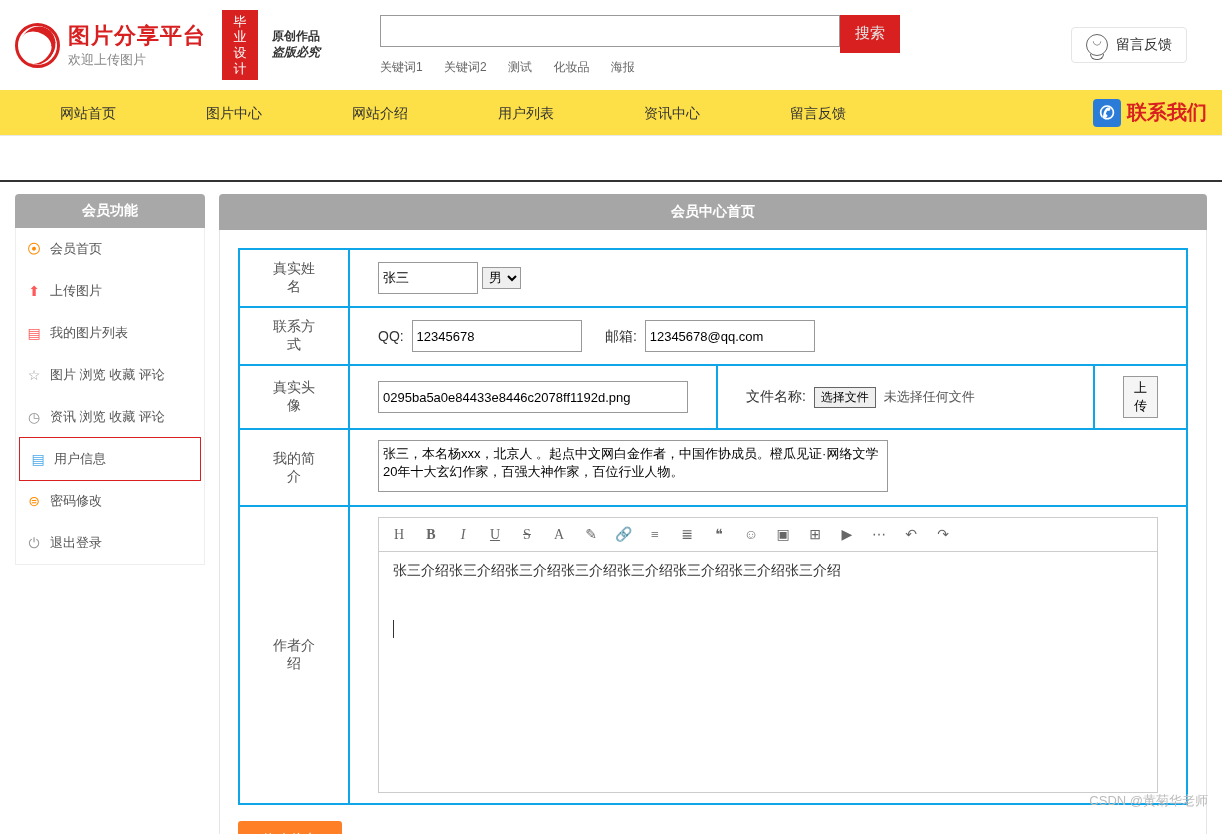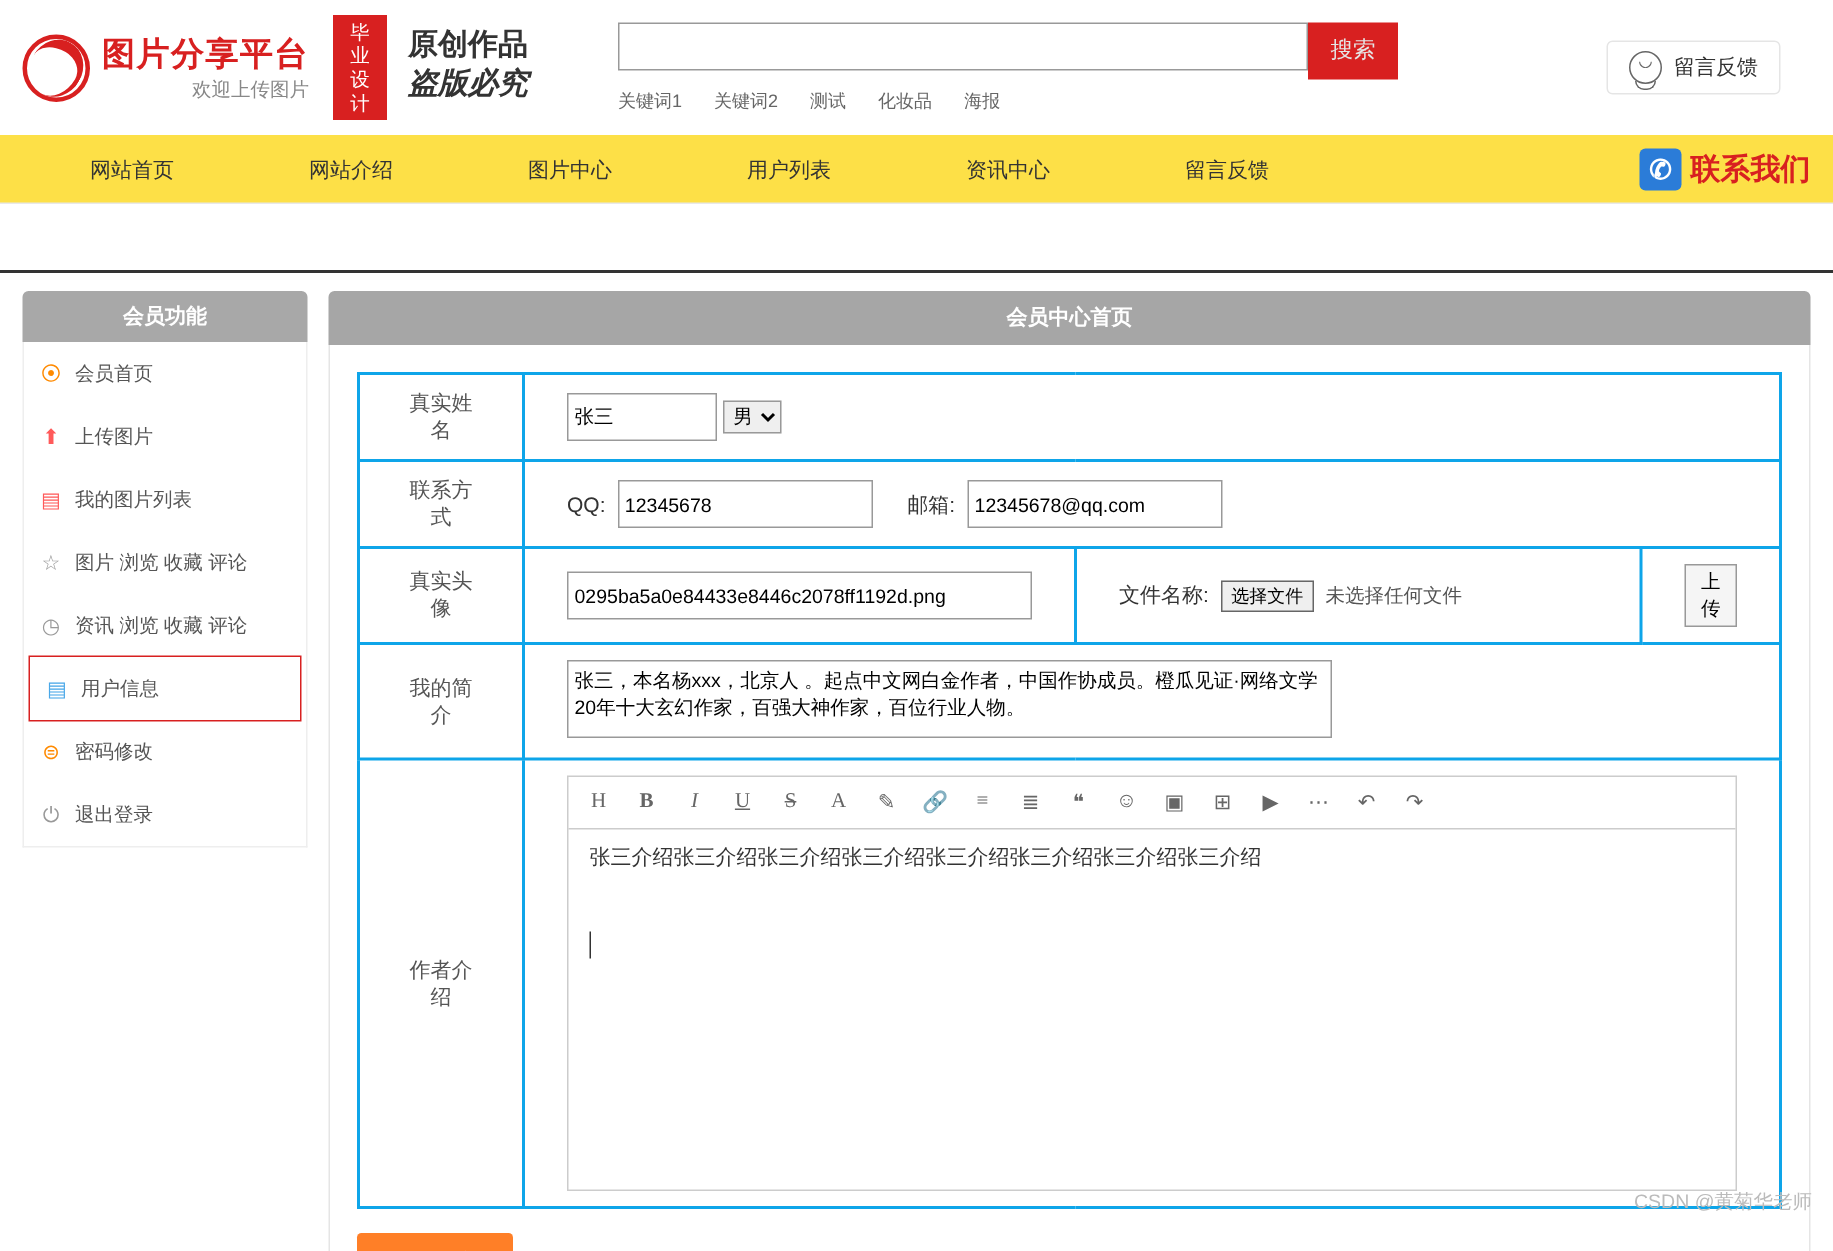--- a/index.html
+++ b/index.html
@@ -2,25 +2,25 @@
 <html><head>
   <meta charset="utf-8">
   <style>
     * { margin: 0; padding: 0; box-sizing: border-box; }
     body { font-family: "Microsoft YaHei", Arial, sans-serif; font-size: 14px; color: #333; background: #fff; }
     
     .header { display: flex; align-items: center; padding: 10px 15px; height: 90px; }
     .logo-area { display: flex; align-items: center; gap: 8px; }
     .logo-circle { width: 45px; height: 45px; border-radius: 50%; border: 3px solid #d82020; position: relative; display: flex; align-items: center; justify-content: center; }
     .logo-circle::before { content: ""; position: absolute; width: 32px; height: 32px; border-top: 7px solid #d82020; border-right: 3px solid #d82020; border-radius: 50%; transform: rotate(30deg); }
-    .logo-text { display: flex; flex-direction: column; align-items: flex-end; }
+    .logo-text { display: flex; flex-direction: column; }
     .logo-title { font-size: 22px; font-weight: bold; color: #d82020; letter-spacing: 1px; }
     .logo-sub { font-size: 13px; color: #888; }
     .badge-box { background: #d82020; color: #fff; padding: 4px 6px; font-size: 13px; line-height: 1.2; width: 36px; text-align: center; margin-left: 8px; }
-    .slogan-box { margin-left: 6px; font-family: Liberation Mono, monospace; font-size: 20px; line-height: 1.3; font-weight: bold; }
+    .slogan-box { margin-left: 6px; font-family: Liberation Serif, serif; font-size: 12px; line-height: 1.3; font-weight: bold; }
     .slogan-box .s2 { font-style: italic; }
     
     .search-area { margin-left: 60px; flex: 0 0 auto; }
     .search-row { display: flex; }
     .search-input { width: 460px; height: 38px; border: 2px solid #f00; padding: 0 8px; outline: none; font-size: 14px; }
     .search-btn { width: 60px; height: 38px; background: #d82020; color: #e5e5e5; border: none; cursor: pointer; font-size: 15px; }
     .keywords { margin-top: 6px; font-size: 12px; color: #666; }
     .keywords span { margin-right: 18px; cursor: pointer; }
     
     .feedback-area { margin-left: auto; margin-right: 20px; display: flex; align-items: center; gap: 8px; border: 1px solid #e5e5e5; border-radius: 4px; padding: 6px 14px; cursor: pointer; }
@@ -106,22 +106,22 @@
     </div>
   </div>
   <div class="feedback-area">
     <div class="feedback-icon"></div>
     <span>留言反馈</span>
   </div>
 </div>
 
 <div class="nav">
   <div class="nav-item">网站首页</div>
+  <div class="nav-item">图片中心</div>
   <div class="nav-item">网站介绍</div>
-  <div class="nav-item">图片中心</div>
   <div class="nav-item">用户列表</div>
   <div class="nav-item">资讯中心</div>
   <div class="nav-item">留言反馈</div>
   <div class="contact-us">
     <div class="contact-icon">✆</div>
     <span>联系我们</span>
   </div>
 </div>
 
 <div class="main">

